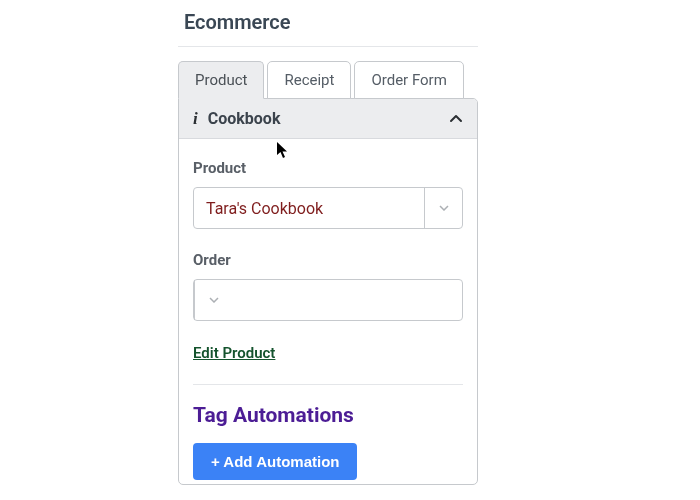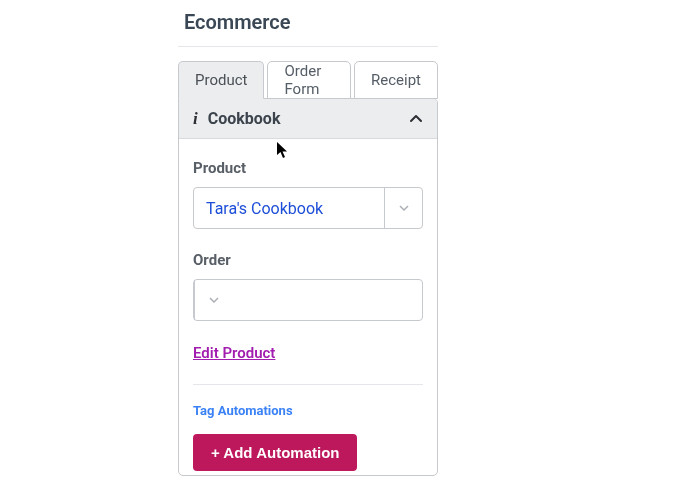--- a/index.html
+++ b/index.html
@@ -6,21 +6,21 @@
     body {
       font-family: -apple-system, BlinkMacSystemFont, "Segoe UI", Roboto, Arial, sans-serif;
       background: #fff;
       width: 700px;
       height: 500px;
     }
     .panel {
       position: absolute;
       left: 178px;
       top: 0;
-      width: 260px;
+      width: 300px;
     }
     .page-title {
       font-size: 20px;
       font-weight: 600;
       color: #3a4754;
       padding: 10px 0 12px 6px;
     }
     .title-divider {
       border: none;
       border-top: 1px solid #e4e6e9;
@@ -111,52 +111,52 @@
       align-items: stretch;
       margin-bottom: 22px;
       background: #fff;
     }
     .select-value {
       flex: 1;
       display: flex;
       align-items: center;
       padding: 0 12px;
       font-size: 16px;
-      color: #1d4ed8;
+      color: #7f1d1d;
     }
     .select-caret {
       width: 38px;
       border-left: 1px solid #c6c9cd;
       display: flex;
       align-items: center;
       justify-content: center;
     }
     .select-caret svg { display: block; opacity: .55; }
     .edit-link {
-      color: #a21caf;
+      color: #14532d;
       font-size: 15px;
       text-decoration: underline;
       font-weight: 600;
       cursor: pointer;
       display: inline-block;
       margin-bottom: 22px;
     }
     .inner-divider {
       border: none;
       border-top: 1px solid #e4e6e9;
       margin-bottom: 18px;
     }
     .subsection-title {
-      font-size: 13px;
+      font-size: 21px;
       font-weight: 700;
-      color: #3b82f6;
+      color: #4c1d95;
       margin-bottom: 16px;
     }
     .btn-primary {
-      background: #be185d;
+      background: #3b82f6;
       color: #fff;
       border: none;
       border-radius: 4px;
       padding: 10px 18px;
       font-size: 15px;
       font-weight: 600;
       cursor: pointer;
     }
     .cursor-arrow {
       position: absolute;
@@ -170,24 +170,24 @@
 
 <div class="panel">
   <h1 class="page-title">Ecommerce</h1>
   <hr class="title-divider">
 
   <div class="tabs">
     <div class="tab active">
       <span>Product</span>
     </div>
     <div class="tab inactive">
+      <span>Receipt</span>
+    </div>
+    <div class="tab inactive">
       <span>Order Form</span>
-    </div>
-    <div class="tab inactive">
-      <span>Receipt</span>
     </div>
   </div>
 
   <div class="tab-container">
     <div class="section-header">
       <div class="section-header-left">
         <span class="info-icon">i</span>
         <span class="section-title">Cookbook</span>
       </div>
       <span class="chevron">

